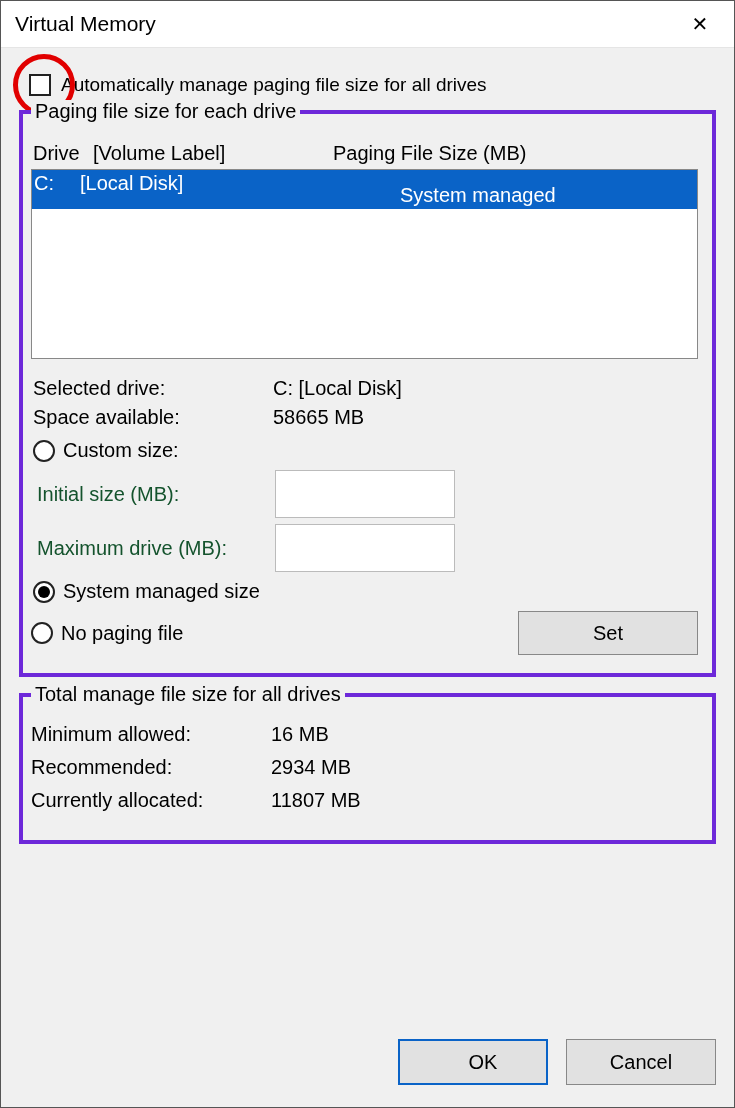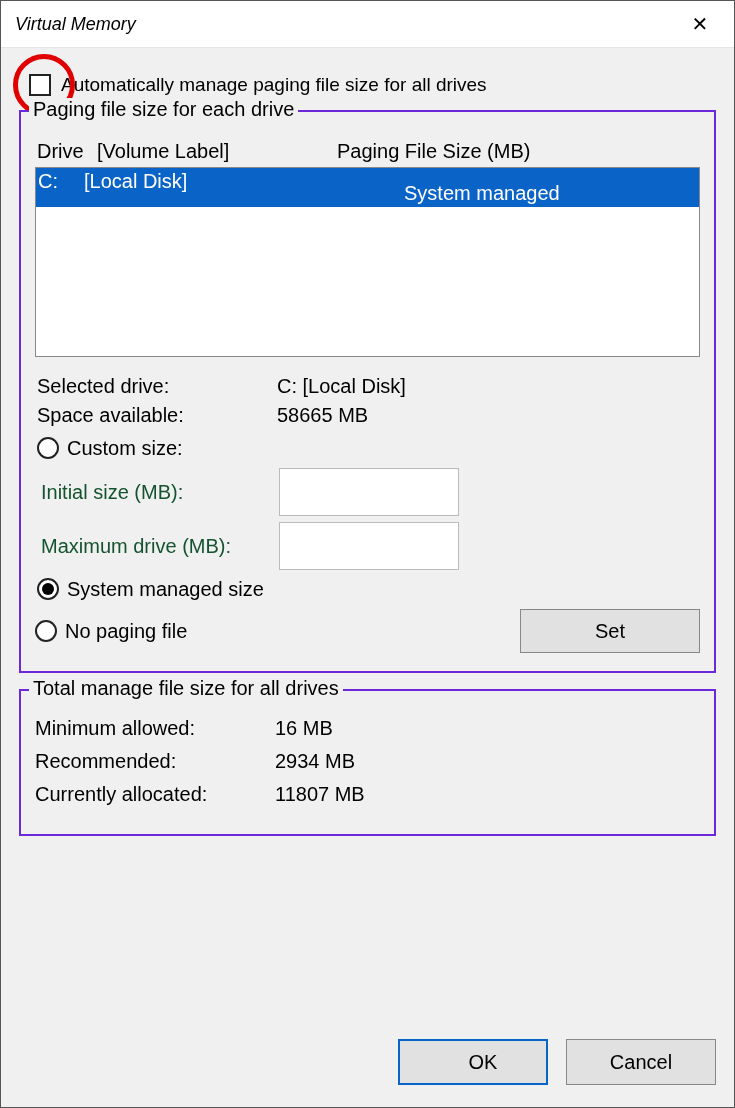--- a/index.html
+++ b/index.html
@@ -19,21 +19,21 @@
     flex-direction: column;
   }
   .titlebar {
     background: #fff;
     display: flex;
     align-items: center;
     justify-content: space-between;
     padding: 8px 14px 8px 14px;
     border-bottom: 1px solid #e5e5e5;
   }
-  .title { font-size: 18px; font-style: italic; }
+  .title { font-size: 21px; }
   .close-btn {
     font-size: 20px;
     width: 40px;
     height: 30px;
     display:flex;
     align-items:center;
     justify-content:center;
     cursor: default;
   }
   .content {
@@ -58,23 +58,23 @@
     position: absolute;
     left: -16px;
     top: -20px;
     width: 62px;
     height: 62px;
     border: 5px solid #e10000;
     border-radius: 50%;
     pointer-events: none;
   }
   .group {
-    border: 2px solid #6d28d9;
+    border: 4px solid #6d28d9;
     margin: 0 0 16px 0;
-    padding: 14px 14px 18px 14px;
+    padding: 14px 14px 18px 8px;
     position: relative;
     background: #f0f0f0;
   }
   .group-title {
     position: absolute;
     top: -14px;
     left: 8px;
     background: #f0f0f0;
     padding: 0 4px;
     font-size: 20px;
@@ -110,20 +110,21 @@
   }
   .info-row {
     display: flex;
     margin-bottom: 6px;
     font-size: 20px;
   }
   .info-label { width: 240px; }
   .info-value { flex:1; }
   .radio-row {
     display: flex;
+    align-items: center;
     margin: 8px 0 8px 2px;
     font-size: 20px;
   }
   .radio {
     width: 22px; height: 22px;
     border: 2px solid #222;
     border-radius: 50%;
     margin-right: 8px;
     display:flex; align-items:center; justify-content:center;
     background:#fff;

